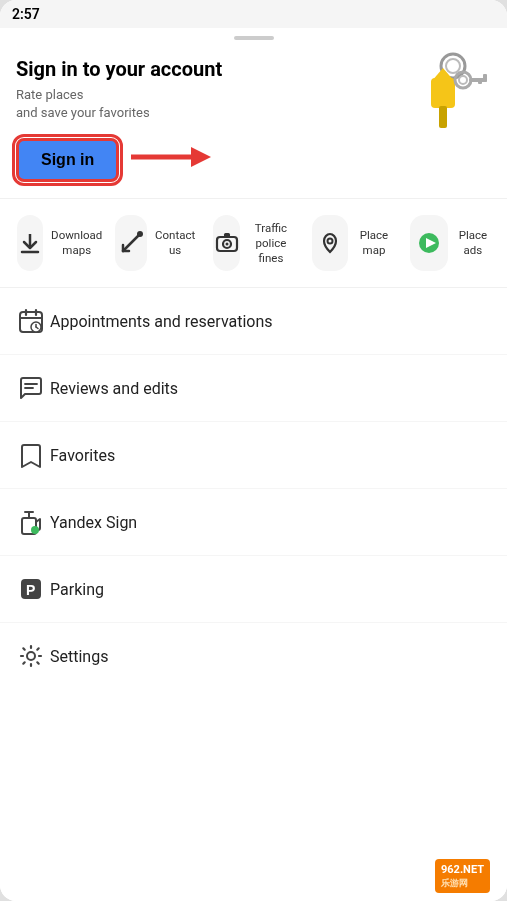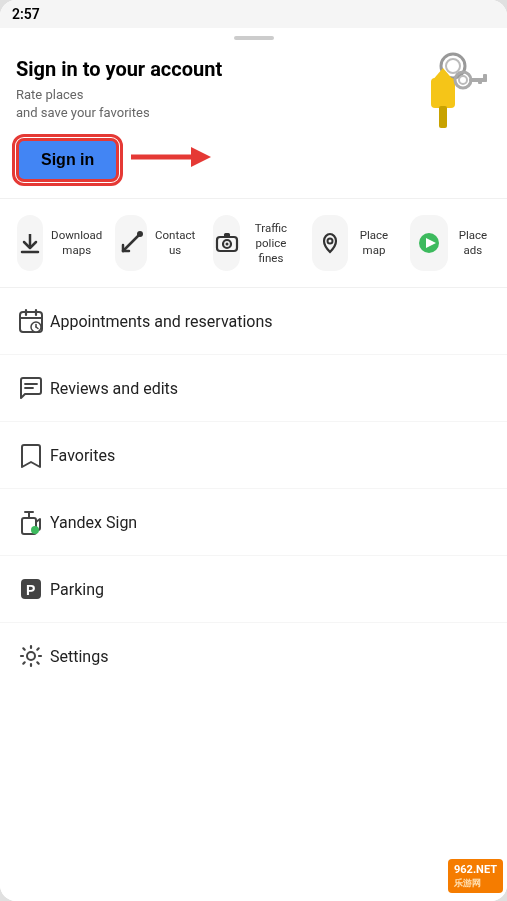--- a/index.html
+++ b/index.html
@@ -166,21 +166,21 @@
       flex-shrink: 0;
     }
     .menu-label {
       font-size: 16px;
       color: #222;
     }
     
     .watermark {
       position: absolute;
       bottom: 8px;
-      right: 4px;
+      right: 17px;
       background: #f57c00;
       color: #fff;
       font-size: 11px;
       font-weight: 700;
       padding: 3px 6px;
       border-radius: 4px;
       line-height: 1.4;
     }
     .watermark-sub {
       font-size: 9px;

